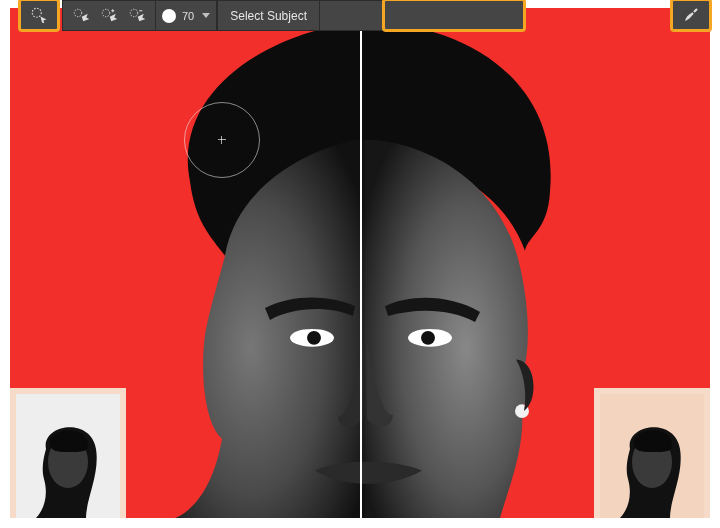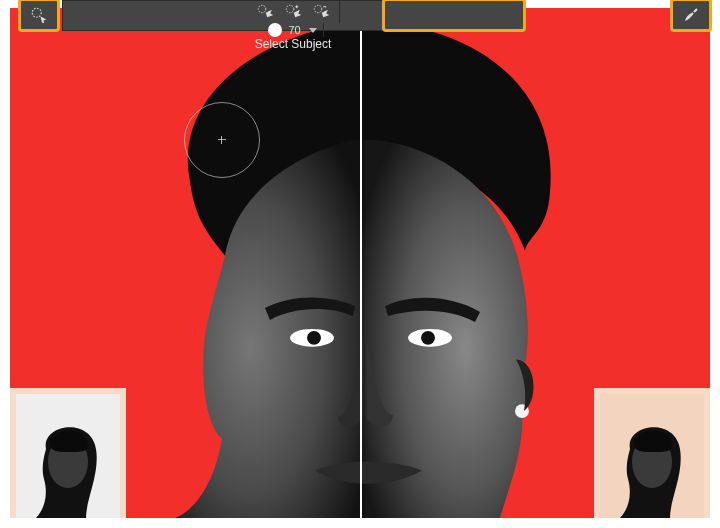--- a/index.html
+++ b/index.html
@@ -74,21 +74,20 @@
     position: absolute;
     left: 62px; top: 0;
     height: 29px;
     width: 460px;
     display: flex;
     align-items: center;
     background: #454545;
     color: #e6e6e6;
     font-size: 12px;
     border: 1px solid #2b2b2b;
-    flex-direction: column;
   }
   .tool-group {
     display: flex;
     height: 100%;
     align-items: center;
     padding: 0 6px;
     border-right: 1px solid #2b2b2b;
     gap: 4px;
   }
   .tool-group:last-child { border-right: none; }
@@ -113,21 +112,21 @@
     border-left: 4px solid transparent;
     border-right: 4px solid transparent;
     border-top: 5px solid #bfbfbf;
     margin-left: 4px;
   }
   .sep { width:1px; height:100%; background:#2b2b2b; }
   .textbtn {
     height: 100%;
     padding: 0 12px;
     display: flex;
-    align-items: flex-start;
+    align-items: center;
     cursor: pointer;
     white-space: nowrap;
   }
 
   
   .hl {
     position: absolute;
     border: 3px solid #f5a623;
     border-radius: 4px;
     box-sizing: border-box;

